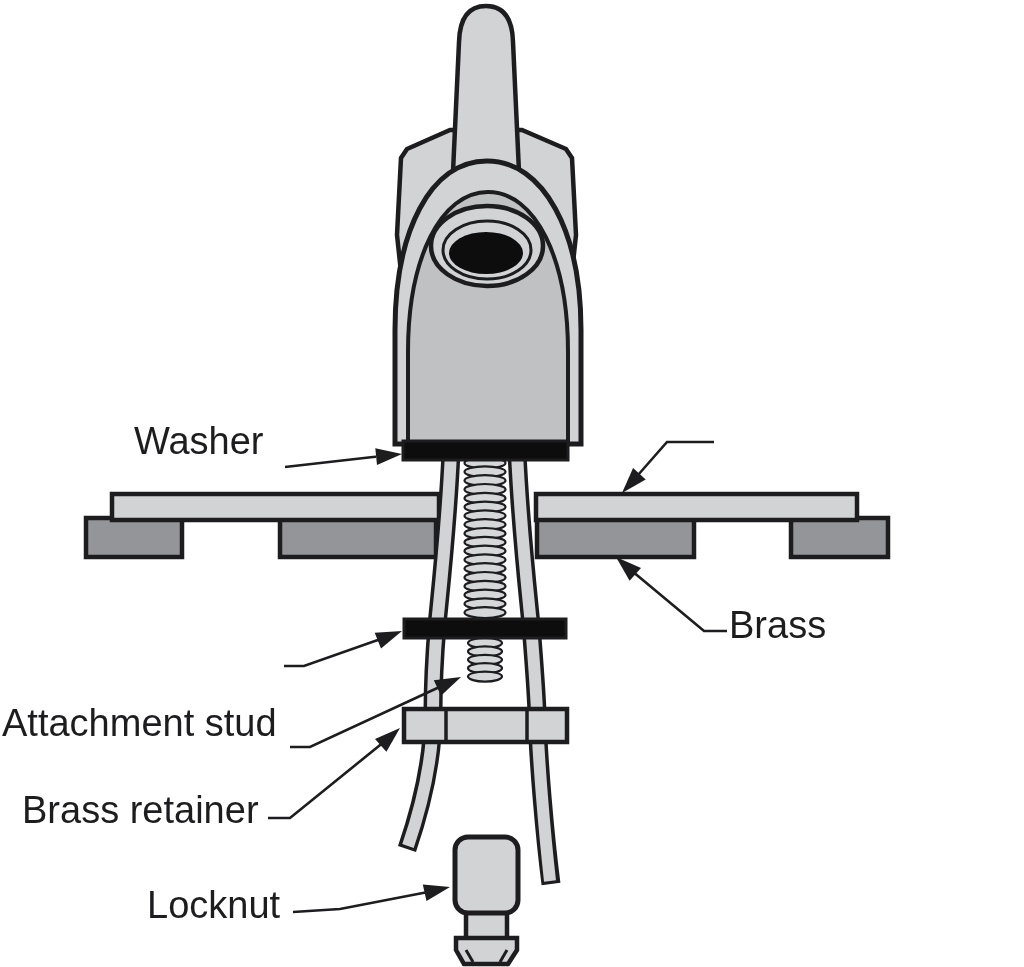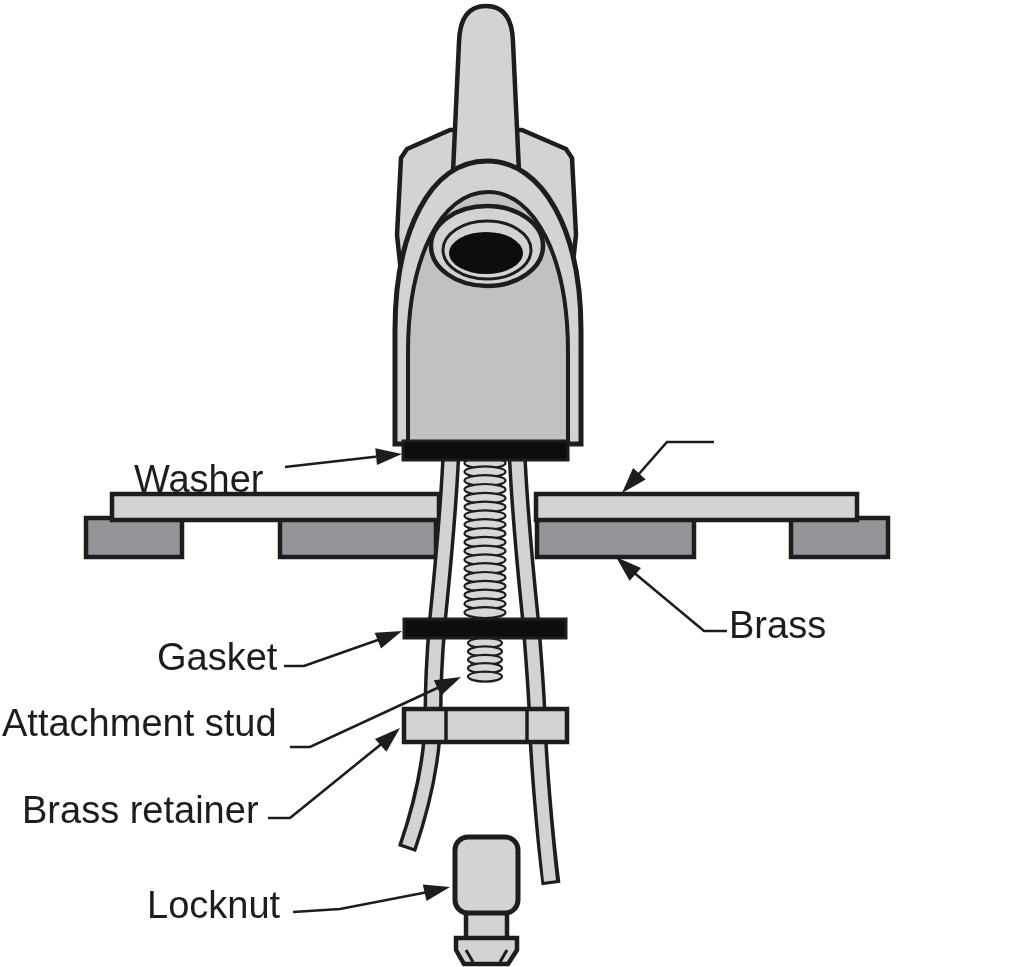--- a/index.html
+++ b/index.html
@@ -12,21 +12,21 @@
   }
   .stage svg{position:absolute;left:0;top:0;}
   .lbl{
     position:absolute;
     font-size:38px;
     line-height:1.0;
     color:var(--label-text,#1d1d1f);
     white-space:nowrap;
     user-select:none;
   }
-  .lbl-washer{left:134px;top:460px;}
+  .lbl-washer{left:134px;top:422px;}
   .lbl-escutcheon{left:718px;top:418px;}
   .lbl-basin{left:729px;top:606px;}
   .lbl-gasket{left:157px;top:638px;}
   .lbl-stud{left:2px;top:704px;}
   .lbl-retainer{left:22px;top:791px;}
   .lbl-locknut{left:147px;top:886px;}
 
   .fill-light{fill:var(--light-gray,#d2d3d5);stroke:var(--outline,#1d1d1f);}
   .fill-mid{fill:var(--body-gray,#bfc1c3);stroke:var(--outline,#1d1d1f);}
   .fill-basin{fill:var(--basin-gray,#949598);stroke:var(--outline,#1d1d1f);}
@@ -148,17 +148,16 @@
         </g>
         <g>
           <polyline class="leader" points="293,912 340,909 428,892 424.6,892.8"></polyline>
           <polygon class="leader-head" points="450,887 426.5,901.1 422.8,884.5"></polygon>
         </g>
       </g>
   </svg>
 
   <div class="lbl lbl-washer">Washer</div>
   <div class="lbl lbl-basin">Brass</div>
-  <div class="lbl lbl-gasket">Gasket</div>
   <div class="lbl lbl-stud">Attachment stud</div>
   <div class="lbl lbl-locknut">Locknut</div>
   <div class="lbl lbl-retainer">Brass retainer</div>
 </div>
 
 </body></html>

